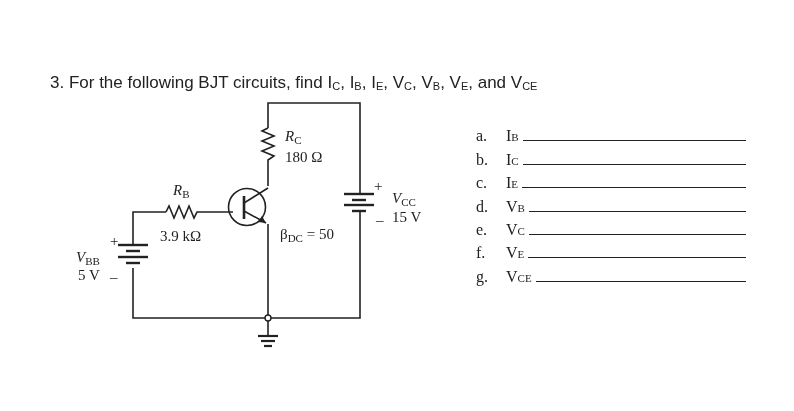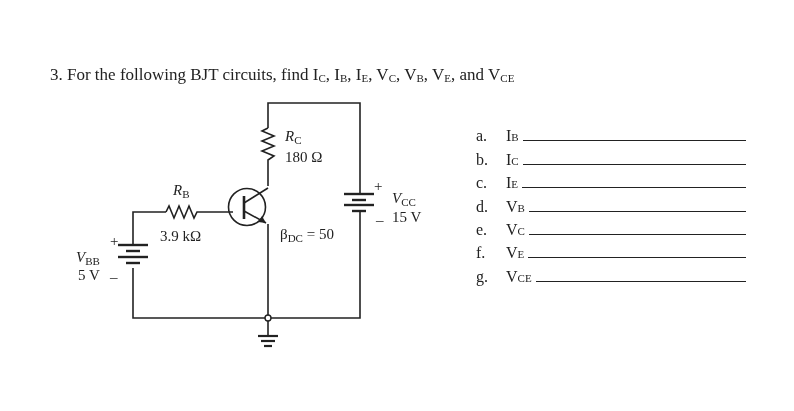--- a/index.html
+++ b/index.html
@@ -1,19 +1,19 @@
 <!DOCTYPE html>
 <html><head>
 <meta charset="utf-8">
 <style>
   html, body { margin:0; padding:0; background:#ffffff; }
   body { width:794px; height:411px; position:relative; overflow:hidden; }
   .question {
-    position:absolute; left:50px; top:65px;
-    font-family:Liberation Serif, serif; font-size:17px; color:#222;
+    position:absolute; left:50px; top:73px;
+    font-family:Liberation Sans, sans-serif; font-size:17px; color:#222;
     white-space:nowrap;
   }
   .question sub { font-size:11px; vertical-align:-2px; }
   .circuit { position:absolute; left:0; top:0; }
   .lbl { font-family:"Liberation Serif", serif; fill:#222; }
   .answers {
     position:absolute; left:476px; top:122px;
     font-family:"Liberation Serif", serif; font-size:16px; color:#222;
   }
   .ans-row { position:relative; height:23.4px; display:flex; align-items:flex-end; }

